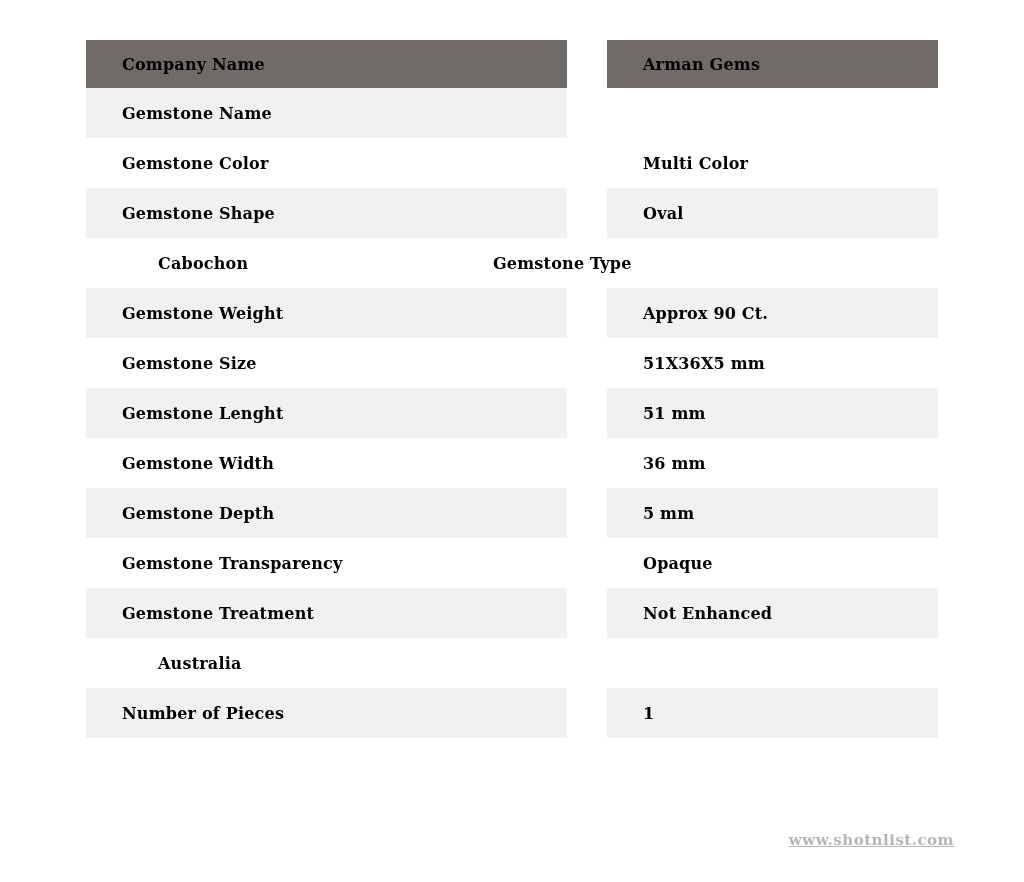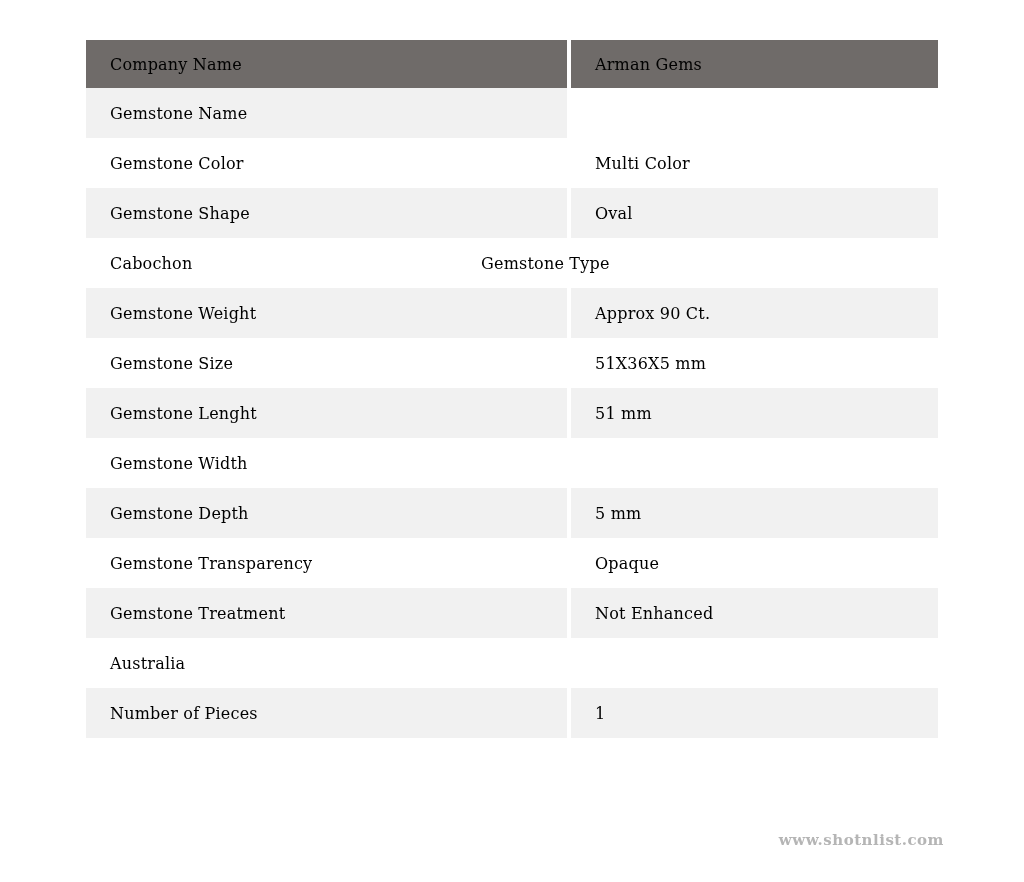--- a/index.html
+++ b/index.html
@@ -20,40 +20,41 @@
     display: flex;
     gap: 4px;
     height: 50px;
   }
   .row.header-row {
     height: 48px;
   }
   .cell {
     display: flex;
     align-items: center;
-    padding-left: 24px;
-    font-weight: normal;
+    padding-left: 36px;
+    font-weight: bold;
     font-size: 16px;
     color: #000000;
     letter-spacing: 0.2px;
   }
   .cell.label-cell { width: 481px; flex: none; }
-  .cell.value-cell { flex: 1; }
+  .cell.value-cell { flex: 1; margin-left: 36px; }
   .header-row .cell { background: #6f6b69; color: #000000; }
   
   .row:nth-child(even) .cell { background: #f1f1f1; }
   .row:nth-child(odd):not(.header-row) .cell { background: #ffffff; }
   .watermark {
     position: absolute;
-    right: 80px;
+    right: 70px;
     top: 831px;
     font-weight: bold;
     font-size: 15px;
     color: #b5b5b5;
     letter-spacing: 0.5px;
+    text-decoration: underline;
   }
 </style>
 </head>
 <body>
 
 <div class="spec-table">
 
   <div class="row header-row">
     <div class="cell label-cell">Company Name</div>
     <div class="cell value-cell">Arman Gems</div>
@@ -88,20 +89,21 @@
     <div class="cell value-cell">51X36X5 mm</div>
   </div>
 
   <div class="row">
     <div class="cell label-cell">Gemstone Lenght</div>
     <div class="cell value-cell">51 mm</div>
   </div>
 
   <div class="row">
     <div class="cell label-cell">Gemstone Width</div>
+    <div class="cell value-cell">36 mm</div>
   </div>
 
   <div class="row">
     <div class="cell label-cell">Gemstone Depth</div>
     <div class="cell value-cell">5 mm</div>
   </div>
 
   <div class="row">
     <div class="cell label-cell">Gemstone Transparency</div>
     <div class="cell value-cell">Opaque</div>

